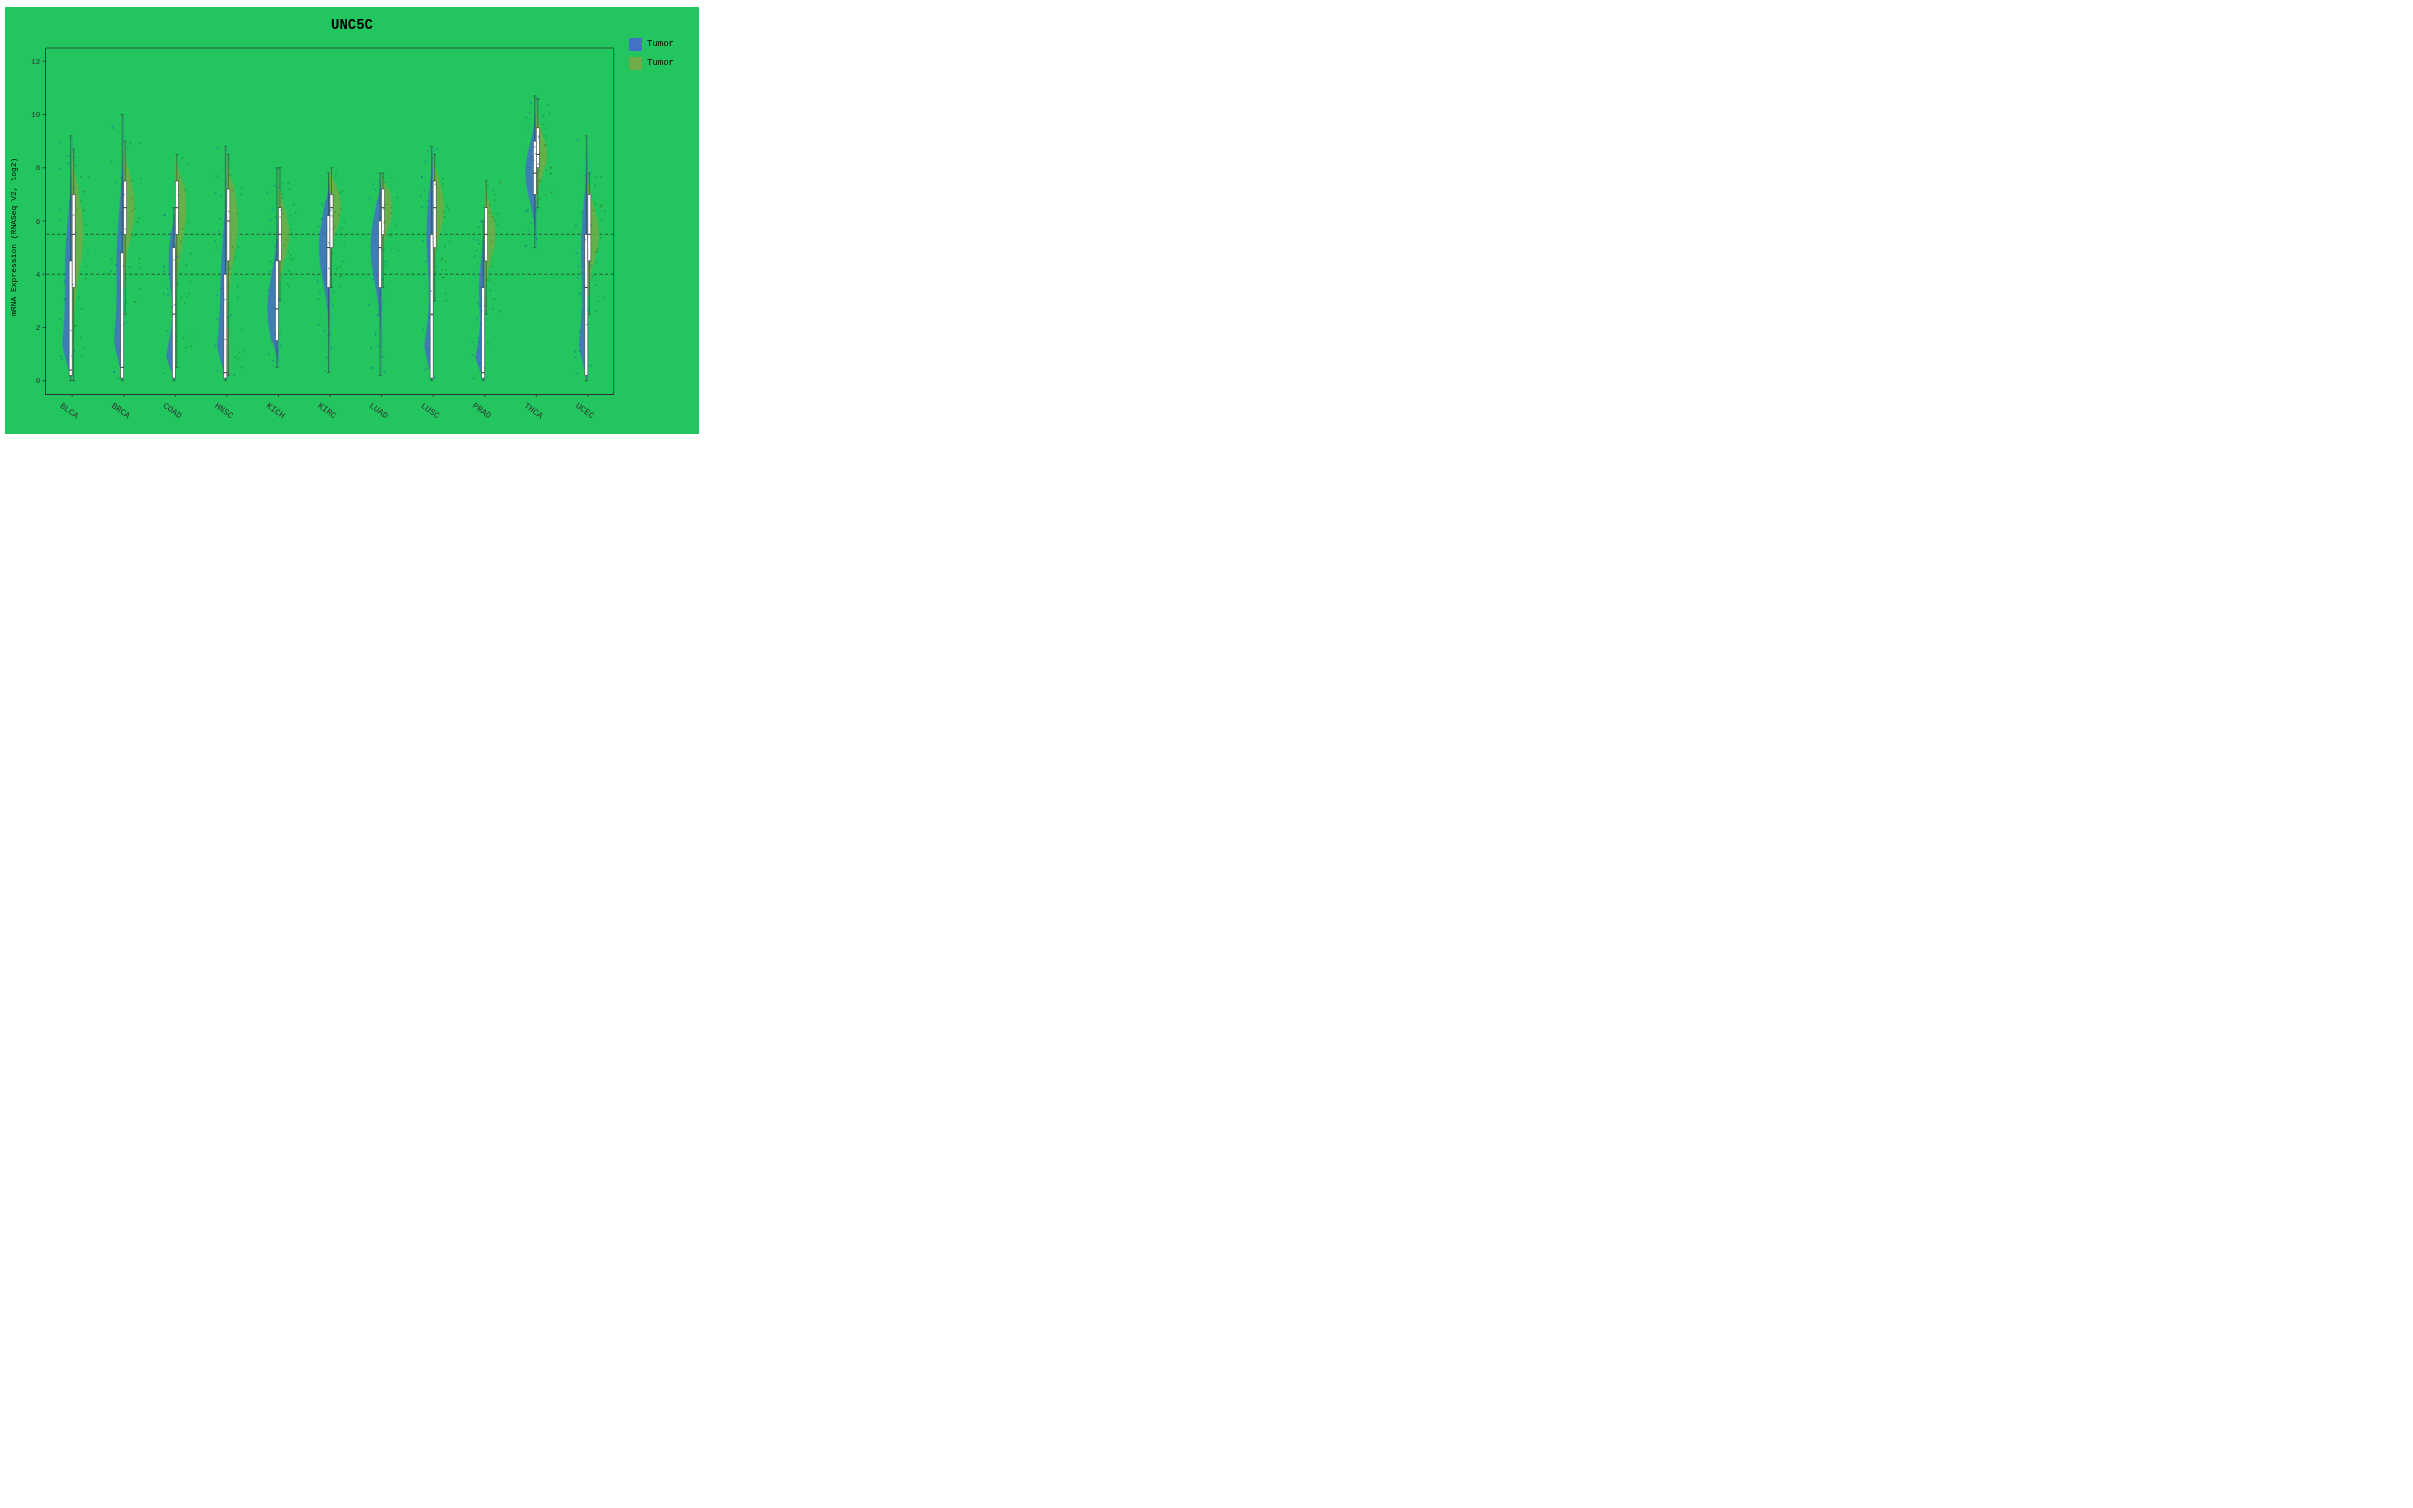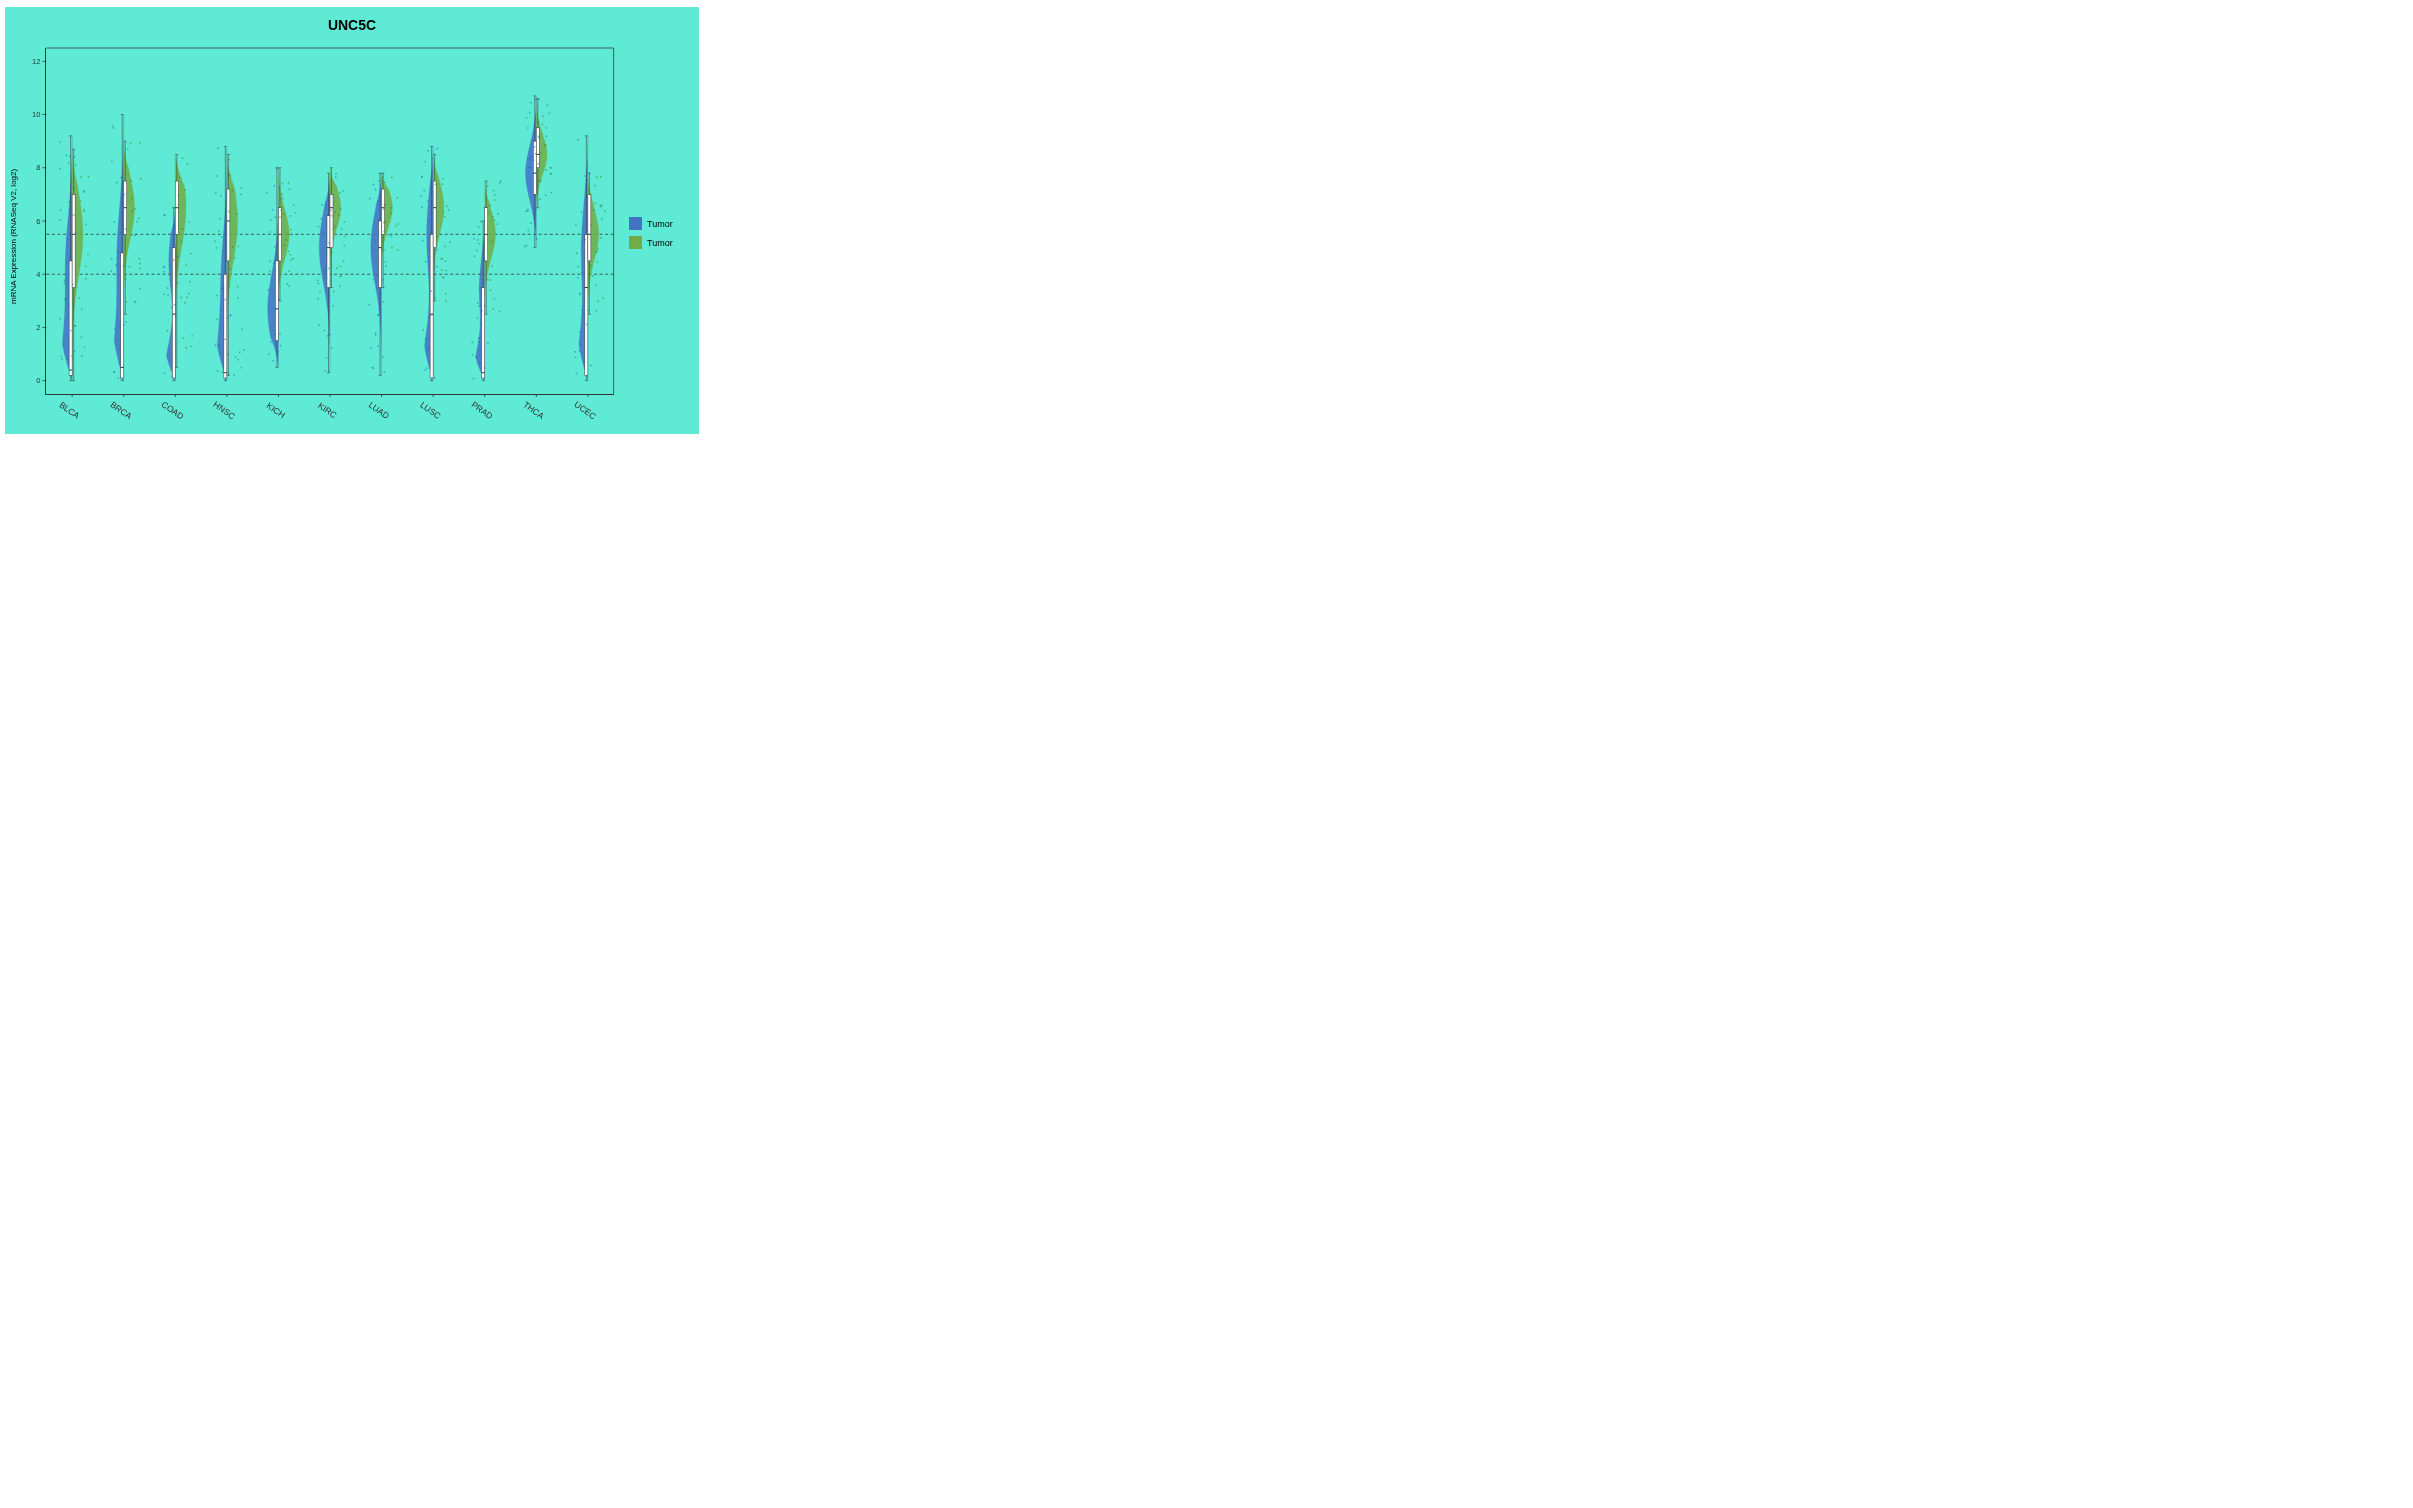--- a/index.html
+++ b/index.html
@@ -9,21 +9,22 @@
       width: 704px;
       height: 440px;
       display: flex;
       align-items: center;
       justify-content: center;
     }
     .chart-container {
       width: 694px;
       height: 427px;
       position: relative;
-      background: #5eead4;
+      background: #22c55e;
+      font-family: Liberation Mono, monospace;
     }
     .chart-title {
       text-align: center;
       font-size: 14px;
       font-weight: bold;
       padding-top: 10px;
       padding-bottom: 5px;
     }
     .chart-area {
       display: flex;
@@ -59,21 +60,20 @@
     }
     .svg-plot {
       width: 100%;
       height: 100%;
       overflow: visible;
     }
     .legend-area {
       width: 80px;
       display: flex;
       flex-direction: column;
-      justify-content: center;
       padding-left: 10px;
       padding-top: 0px;
     }
     .legend-item {
       display: flex;
       align-items: center;
       margin-bottom: 6px;
       font-size: 9px;
     }
     .legend-color {

